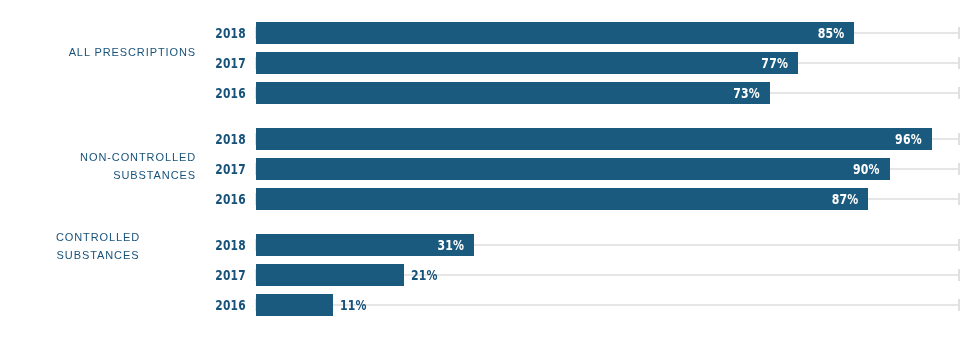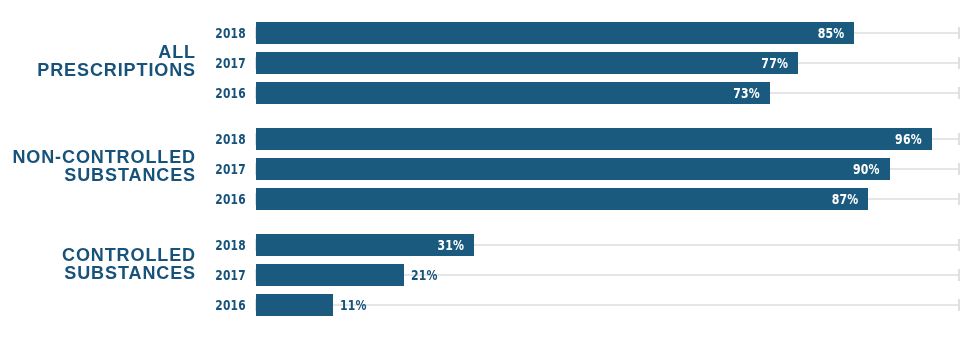--- a/index.html
+++ b/index.html
@@ -27,22 +27,22 @@
     width: 980px;
   }
 
   .group-label {
     position: absolute;
     left: 0;
     width: 196px;
     text-align: right;
     color: #17527a;
     font-family: "Liberation Sans", sans-serif;
-    font-weight: bold;
-    font-size: 18px;
+    font-weight: normal;
+    font-size: 11px;
     letter-spacing: 0.9px;
     line-height: 18px;
     white-space: pre-line;
   }
 
   
   .row {
     position: absolute;
     left: 0;
     width: 980px;
@@ -169,21 +169,21 @@
       <div class="row" style="top: 188px;">
         <div class="year">2016</div>
         <div class="track"></div>
         <div class="tick-start"></div>
         <div class="tick-end"></div>
         <div class="bar" style="width: 612.48px; background: rgb(26, 90, 126);"></div>
         <div class="val inside" style="left: 256px; width: 602.48px;">87%</div>
       </div>
     </div>
     <div class="group" style="top: 0px;">
-      <div class="group-label" style="top: 246px;">CONTROLLED
+      <div class="group-label" style="top: 228px; text-align: center;">CONTROLLED
 SUBSTANCES</div>
       <div class="row" style="top: 234px;">
         <div class="year">2018</div>
         <div class="track"></div>
         <div class="tick-start"></div>
         <div class="tick-end"></div>
         <div class="bar" style="width: 218.24px; background: rgb(26, 90, 126);"></div>
         <div class="val inside" style="left: 256px; width: 208.24px;">31%</div>
       </div>
       <div class="row" style="top: 264px;">

